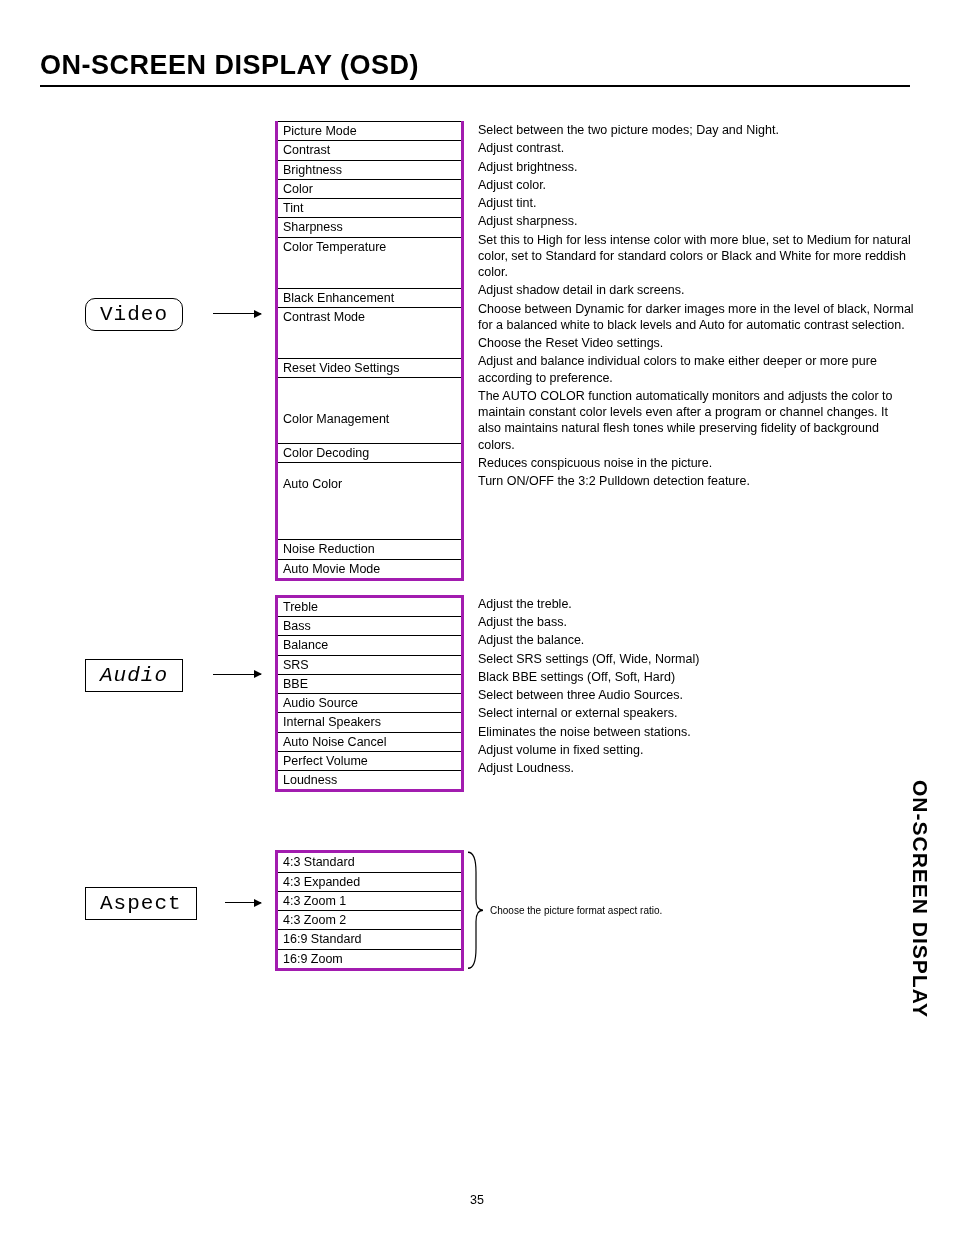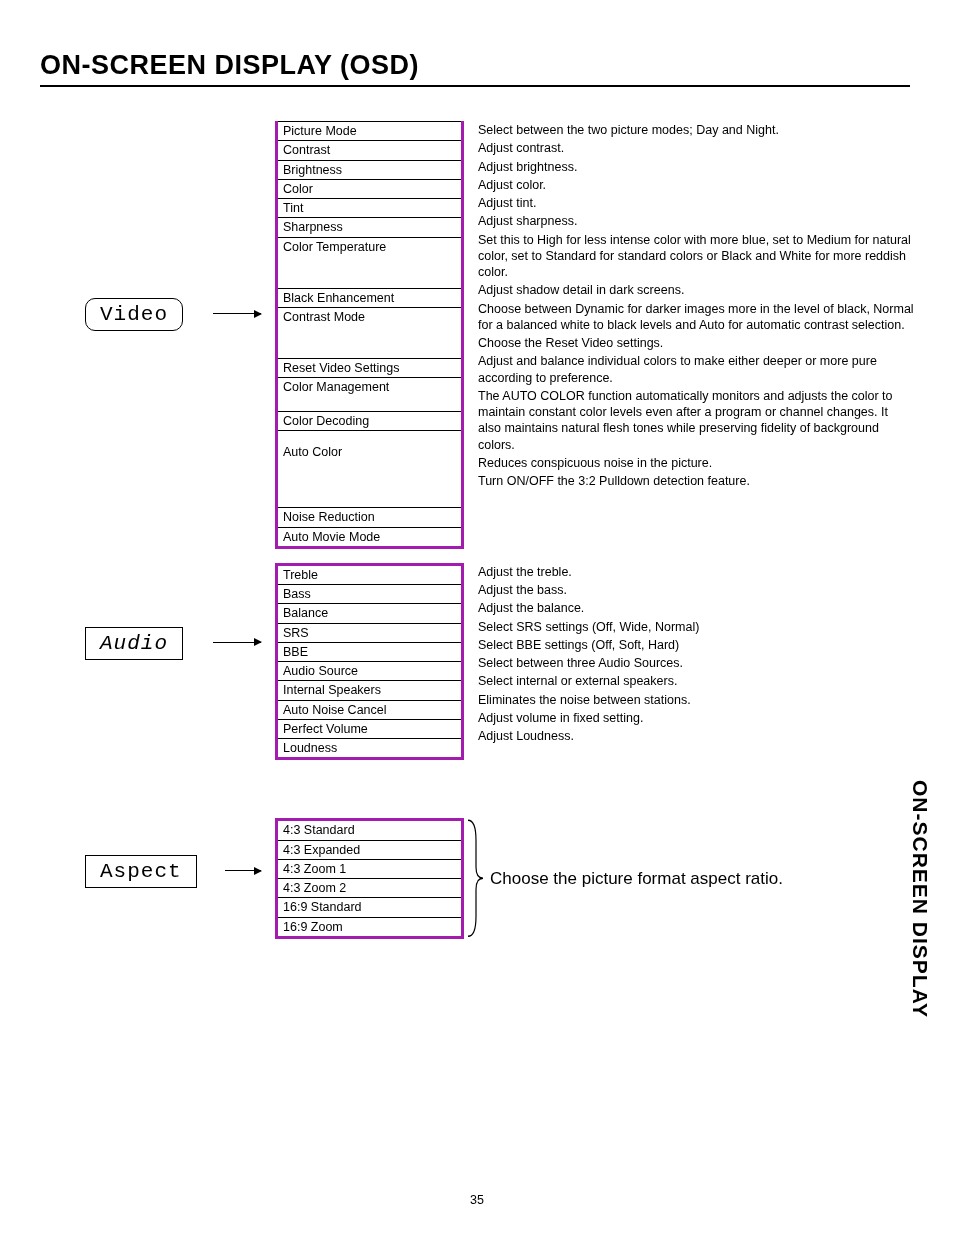--- a/index.html
+++ b/index.html
@@ -138,21 +138,21 @@
       <div class="row" style="border-top:1px solid #000;">Picture Mode</div>
       <div class="row">Contrast</div>
       <div class="row">Brightness</div>
       <div class="row">Color</div>
       <div class="row">Tint</div>
       <div class="row">Sharpness</div>
       <div class="row tall">Color Temperature</div>
       <div class="row">Black Enhancement</div>
       <div class="row tall">Contrast Mode</div>
       <div class="row">Reset Video Settings</div>
-      <div class="row" style="height:31px;">Color Management</div>
+      <div class="row" style="height:31px;margin-top:32px;">Color Management</div>
       <div class="row">Color Decoding</div>
       <div class="row tall2">Auto Color</div>
       <div class="row">Noise Reduction</div>
       <div class="row">Auto Movie Mode</div>
     </div>
 
     <div class="desc-col">
       <div class="drow">Select between the two picture modes; Day and Night.</div>
       <div class="drow">Adjust contrast.</div>
       <div class="drow">Adjust brightness.</div>
@@ -187,21 +187,21 @@
       <div class="row">Auto Noise Cancel</div>
       <div class="row">Perfect Volume</div>
       <div class="row">Loudness</div>
     </div>
 
     <div class="desc-col">
       <div class="drow">Adjust the treble.</div>
       <div class="drow">Adjust the bass.</div>
       <div class="drow">Adjust the balance.</div>
       <div class="drow">Select SRS settings (Off, Wide, Normal)</div>
-      <div class="drow">Select BBE settings (Off, Soft, Hard)</div>
+      <div class="drow">Black BBE settings (Off, Soft, Hard)</div>
       <div class="drow">Select between three Audio Sources.</div>
       <div class="drow">Select internal or external speakers.</div>
       <div class="drow">Eliminates the noise between stations.</div>
       <div class="drow">Adjust volume in fixed setting.</div>
       <div class="drow">Adjust Loudness.</div>
     </div>
   </div>
 
   <div class="section" style="margin-top:58px;">
     <div class="category-col">
@@ -218,19 +218,19 @@
         <div class="row">16:9 Standard</div>
         <div class="row">16:9 Zoom</div>
       </div>
 
       <div class="brace">
         <svg viewBox="0 0 18 108" preserveAspectRatio="none">
           <path d="M2 2 Q10 2 10 20 L10 44 Q10 54 17 54 Q10 54 10 64 L10 88 Q10 106 2 106" fill="none" stroke="#000" stroke-width="1.2"></path>
         </svg>
       </div>
 
-      <div class="drow" style="font-size:17px;">Choose the picture format aspect ratio.</div>
+      <div class="drow" style="font-size:10px;">Choose the picture format aspect ratio.</div>
     </div>
   </div>
 
   <div class="side-tab">ON-SCREEN DISPLAY</div>
   <div class="page-num">35</div>
 </div>
 
 </body></html>

